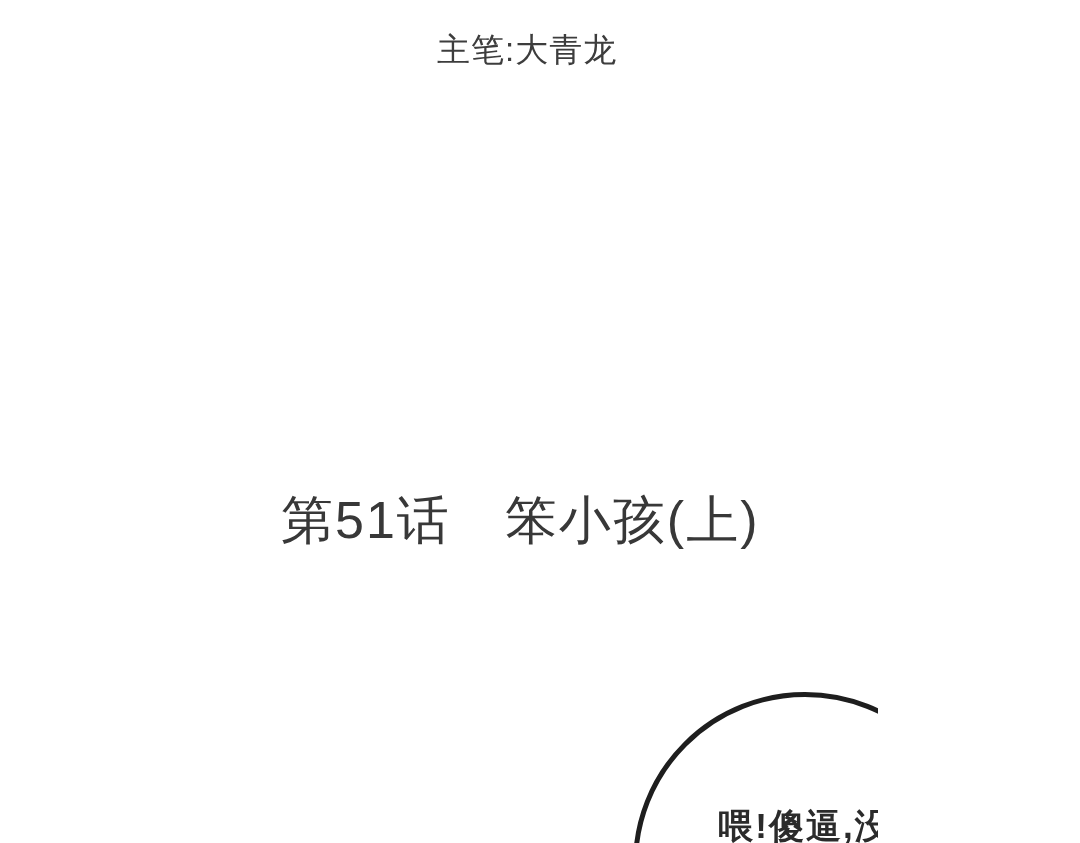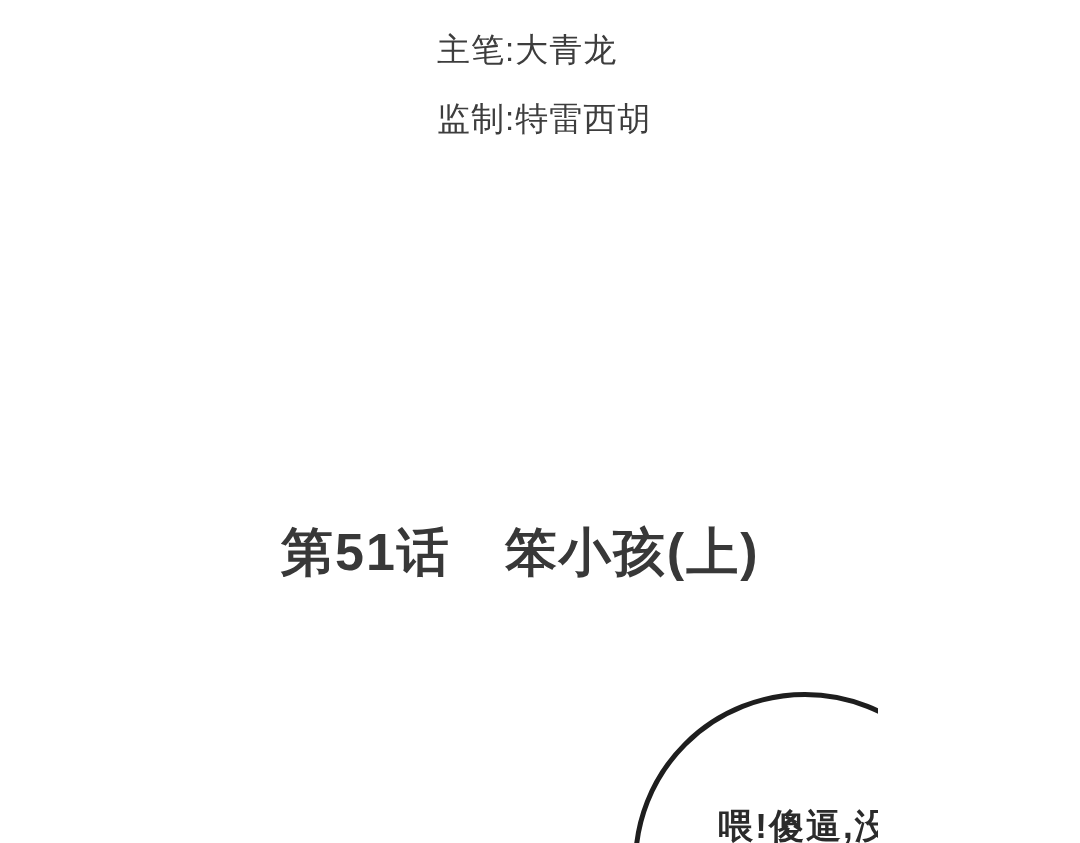--- a/index.html
+++ b/index.html
@@ -26,25 +26,24 @@
     color: #3d3d3d;
     font-weight: 500;
     letter-spacing: 1px;
     white-space: pre;
   }
   .chapter-title {
     position: absolute;
     left: 281px;
     top: 486px;
     font-size: 52px;
-    font-weight: 700;
+    font-weight: 400;
     color: #383838;
     letter-spacing: 2px;
     white-space: pre;
-    margin-top: 32px;
   }
   .speech-bubble {
     position: absolute;
     left: 633px;
     top: 692px;
     width: 344px;
     height: 344px;
     border: 5px solid #1e1e1e;
     border-radius: 50%;
     background: #ffffff;
@@ -62,21 +61,20 @@
     white-space: nowrap;
   }
 </style>
 </head>
 <body>
 
 <div class="page">
 
   <div class="credits">
     <div class="credit-line">主笔:大青龙</div>
-    <div class="credit-line">监制:特雷西胡</div>
   </div>
 
   <div class="chapter-title">第51话　笨小孩(上)</div>
 
   <div class="speech-bubble">
     <div class="bubble-text">喂!傻逼,没</div>
   </div>
 
 </div>
 

